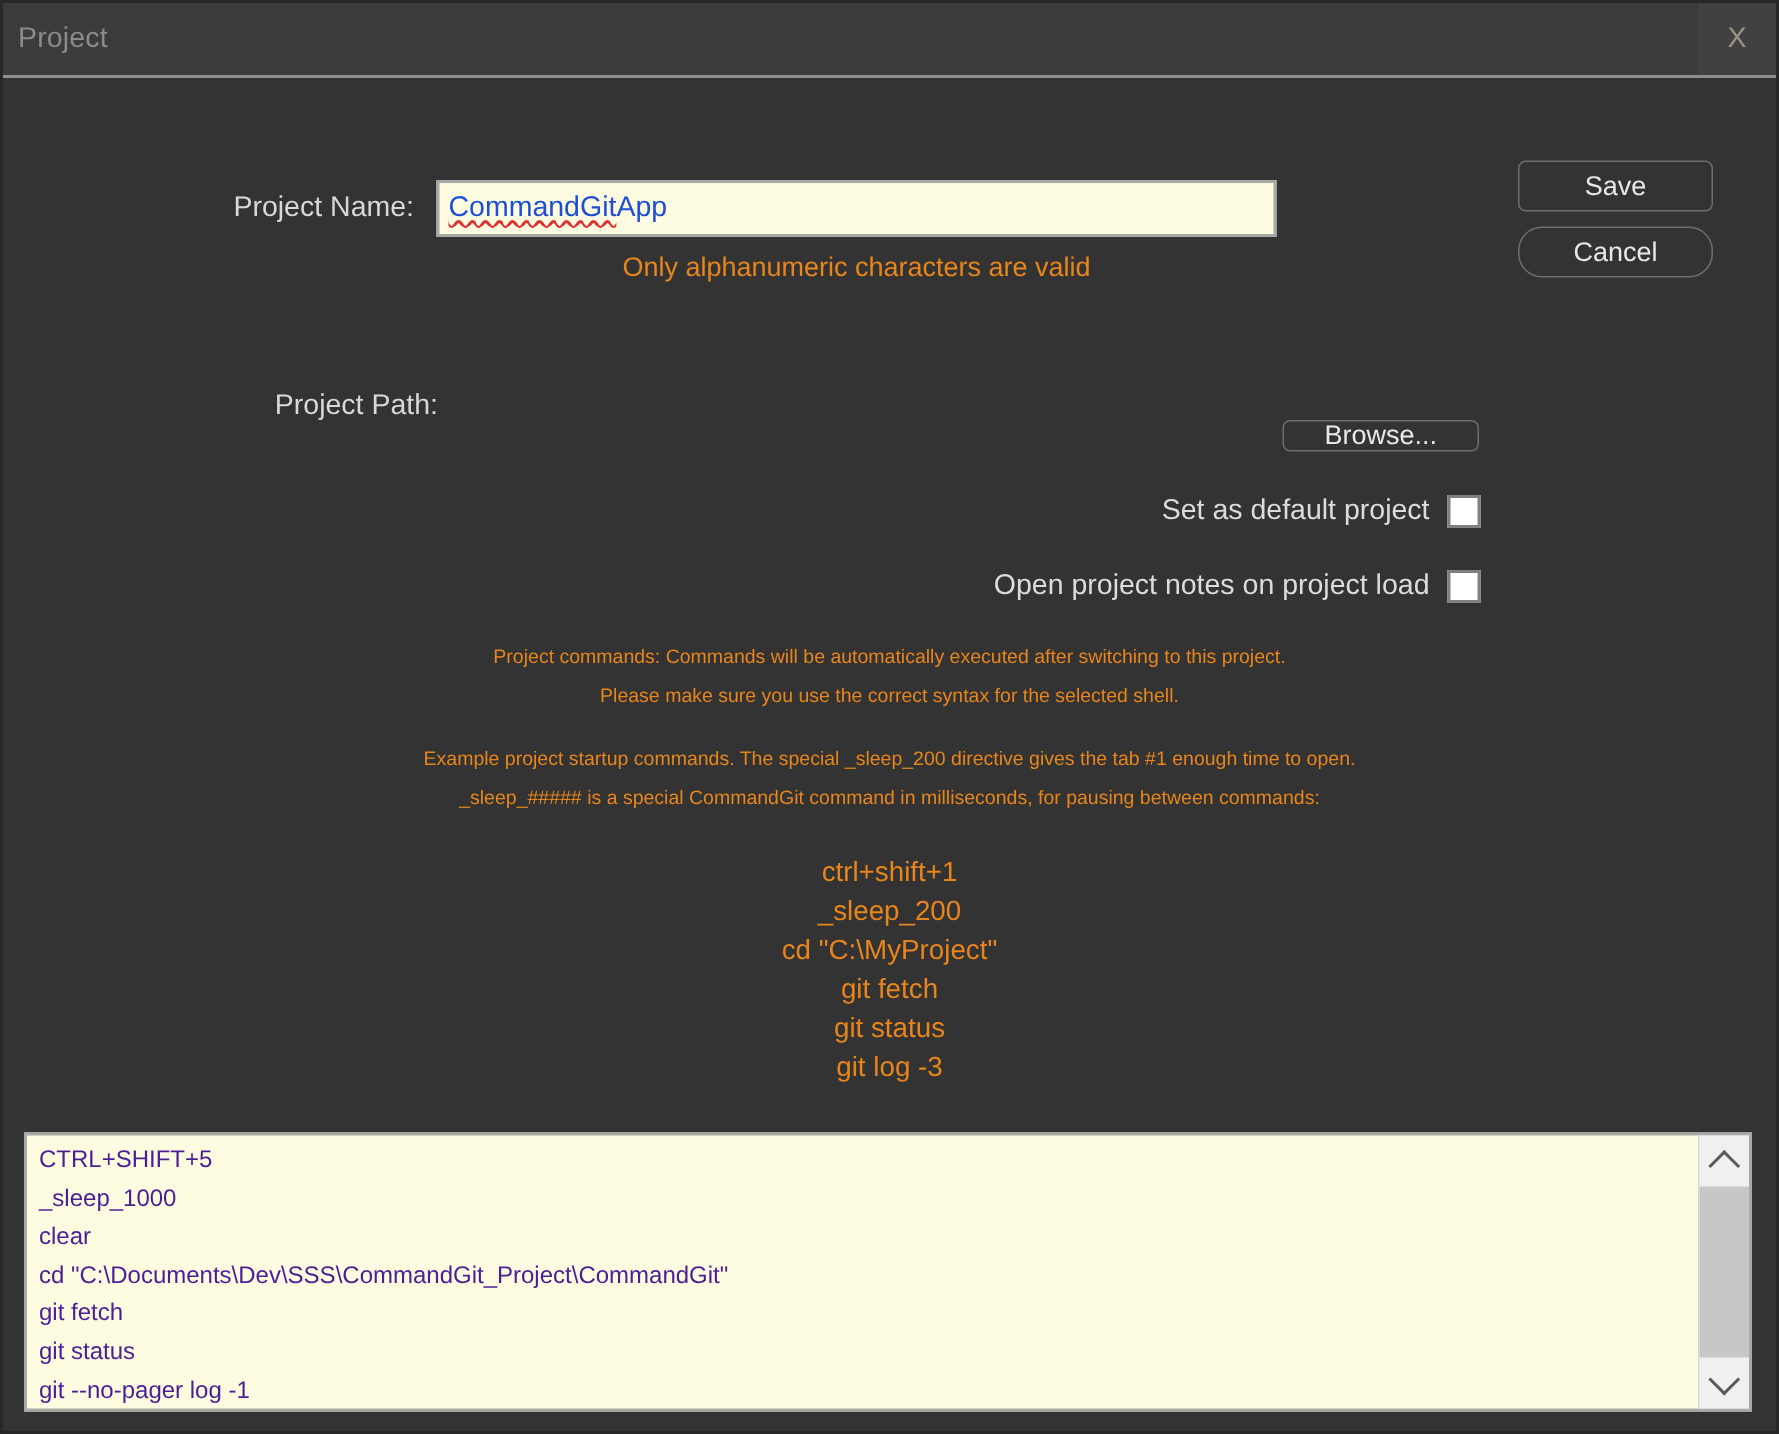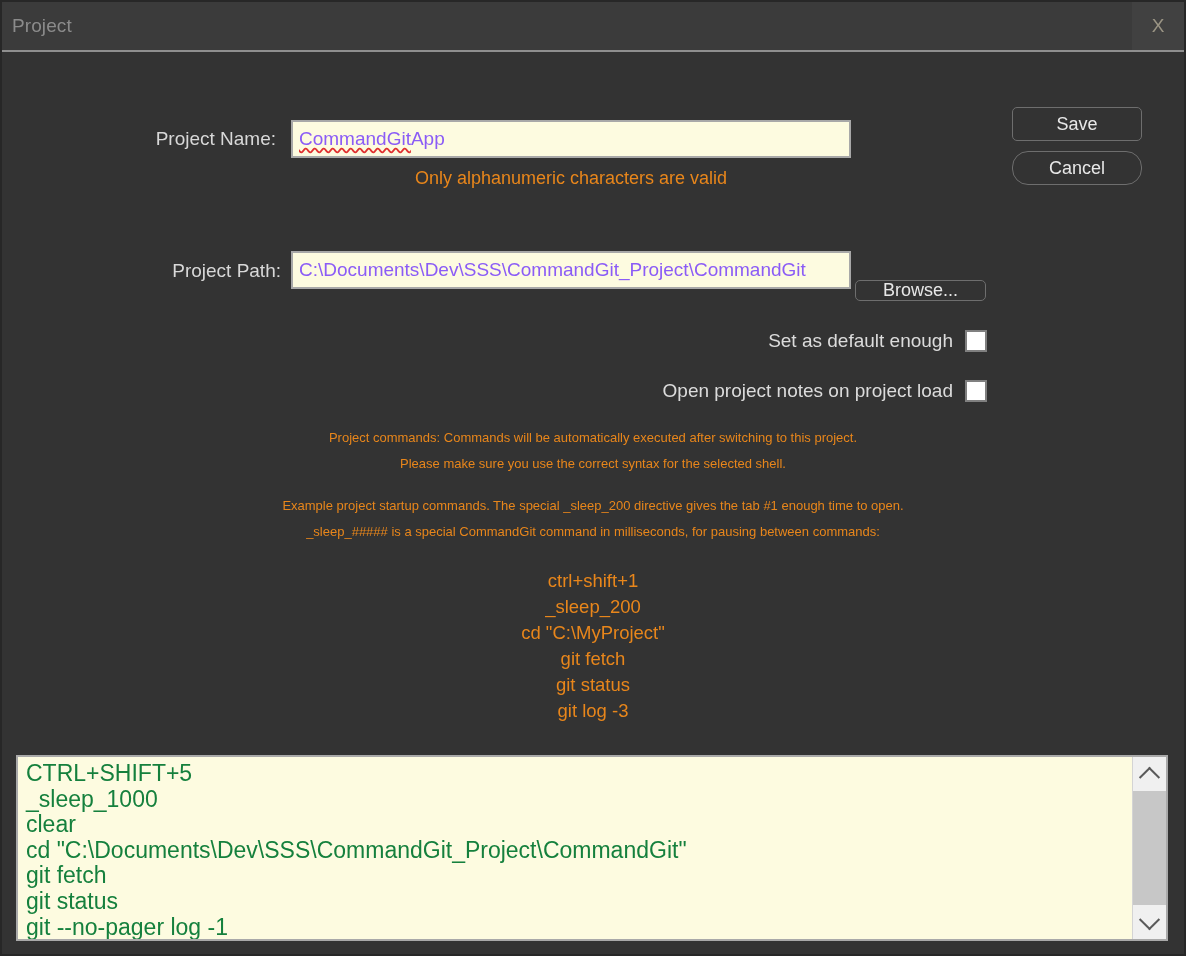--- a/index.html
+++ b/index.html
@@ -106,29 +106,29 @@
 
   
   .field-label {
     position: absolute;
     color: #d8d8d8;
     font-size: 19px;
     text-align: right;
     white-space: nowrap;
   }
   .label-name { left: 0px; top: 76px; width: 274px; }
-  .label-path { left: 5px; top: 208px; width: 274px; }
+  .label-path { left: 16px; top: 208px; width: 274px; }
 
   
   .text-input {
     position: absolute;
     background: #fdfbe0;
     border: 2px solid #a8a8a8;
     box-sizing: border-box;
-    color: #8b5cf6;
+    color: #1d4ed8;
     font-size: 19px;
     padding: 16px 6px;
     display: flex;
     align-items: center;
     font-family: "Liberation Sans", sans-serif;
     overflow: hidden;
     white-space: nowrap;
   }
   .input-name {
     left: 289px;
@@ -222,22 +222,22 @@
     height: 186px;
     border: 2px solid #a9a9a9;
     background: #fdfbe0;
     box-sizing: border-box;
     display: flex;
     overflow: hidden;
   }
   .ta-text {
     flex: 1 1 auto;
     padding: 4px 0 13px 8px;
-    color: #15803d;
-    font-size: 23px;
+    color: #4c1d95;
+    font-size: 16px;
     line-height: 25.6px;
     white-space: pre;
     overflow: hidden;
     font-family: "Liberation Sans", sans-serif;
   }
 
   
   .scrollbar {
     flex: 0 0 34px;
     width: 34px;
@@ -294,25 +294,24 @@
     <div class="btn btn-cancel">Cancel</div>
 
     <div class="field-label label-name">Project Name:</div>
     <div class="text-input input-name">
         <span class="misspelled">CommandGit</span>
         <span> App</span>
       </div>
     <div class="hint-orange hint-alnum">Only alphanumeric characters are valid</div>
 
     <div class="field-label label-path">Project Path:</div>
-    <div class="text-input input-path">C:\Documents\Dev\SSS\CommandGit_Project\CommandGit</div>
     <div class="btn btn-browse">Browse...</div>
 
     <div class="cb-row cb-row-default">
-      <span class="cb-label">Set as default enough</span>
+      <span class="cb-label">Set as default project</span>
       <span class="checkbox"></span>
     </div>
     <div class="cb-row cb-row-notes">
       <span class="cb-label">Open project notes on project load</span>
       <span class="checkbox"></span>
     </div>
 
     <div class="orange-block block-cmdinfo">
       <div>Project commands: Commands will be automatically executed after switching to this project.</div>
       <div>Please make sure you use the correct syntax for the selected shell.</div>

